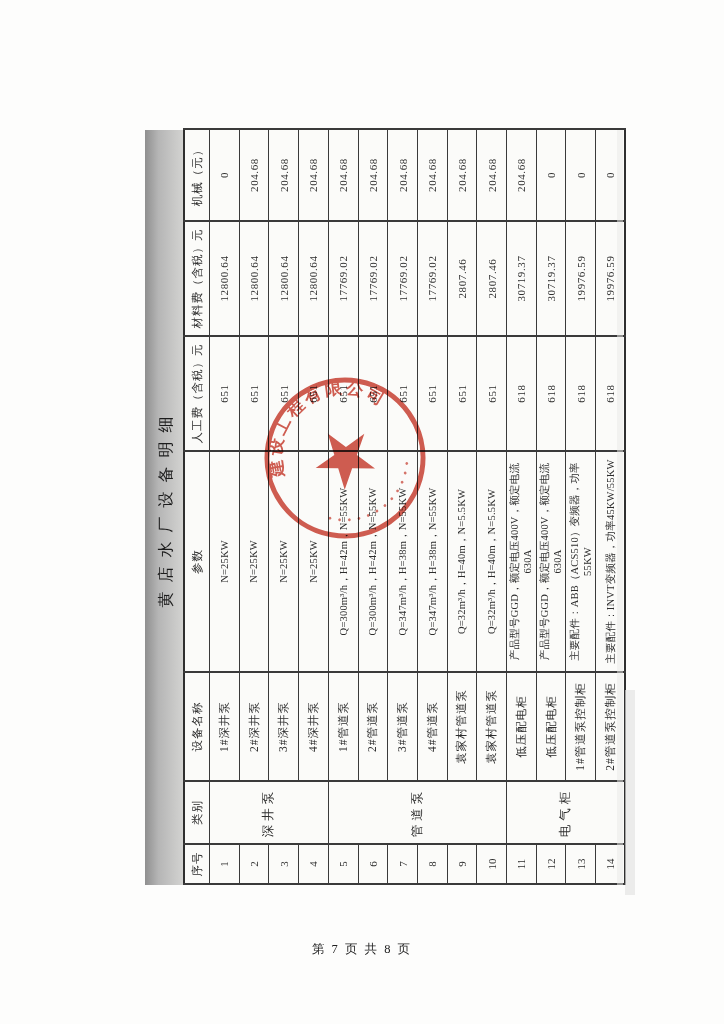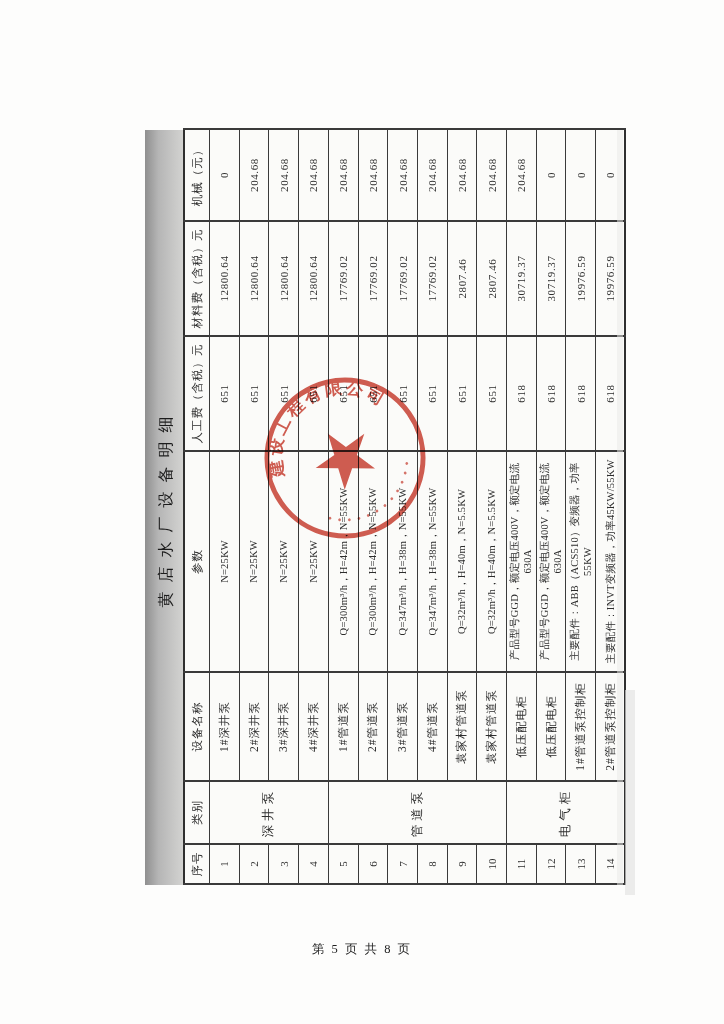--- a/index.html
+++ b/index.html
@@ -235,15 +235,15 @@
             <circle cx="53.2" cy="140.7" r="1.4"></circle>
           </g>
       </g>
     </svg>
 
     <div style="position:absolute;left:0;top:472px;width:755px;height:6px;background:#e9e9e7;opacity:.5;"></div>
   </div>
 
   <div class="edge-strip"></div>
 
-  <div class="footer">第 5 页 共 8 页</div>
+  <div class="footer">第 7 页 共 8 页</div>
 
 </div>
 
 </body></html>

